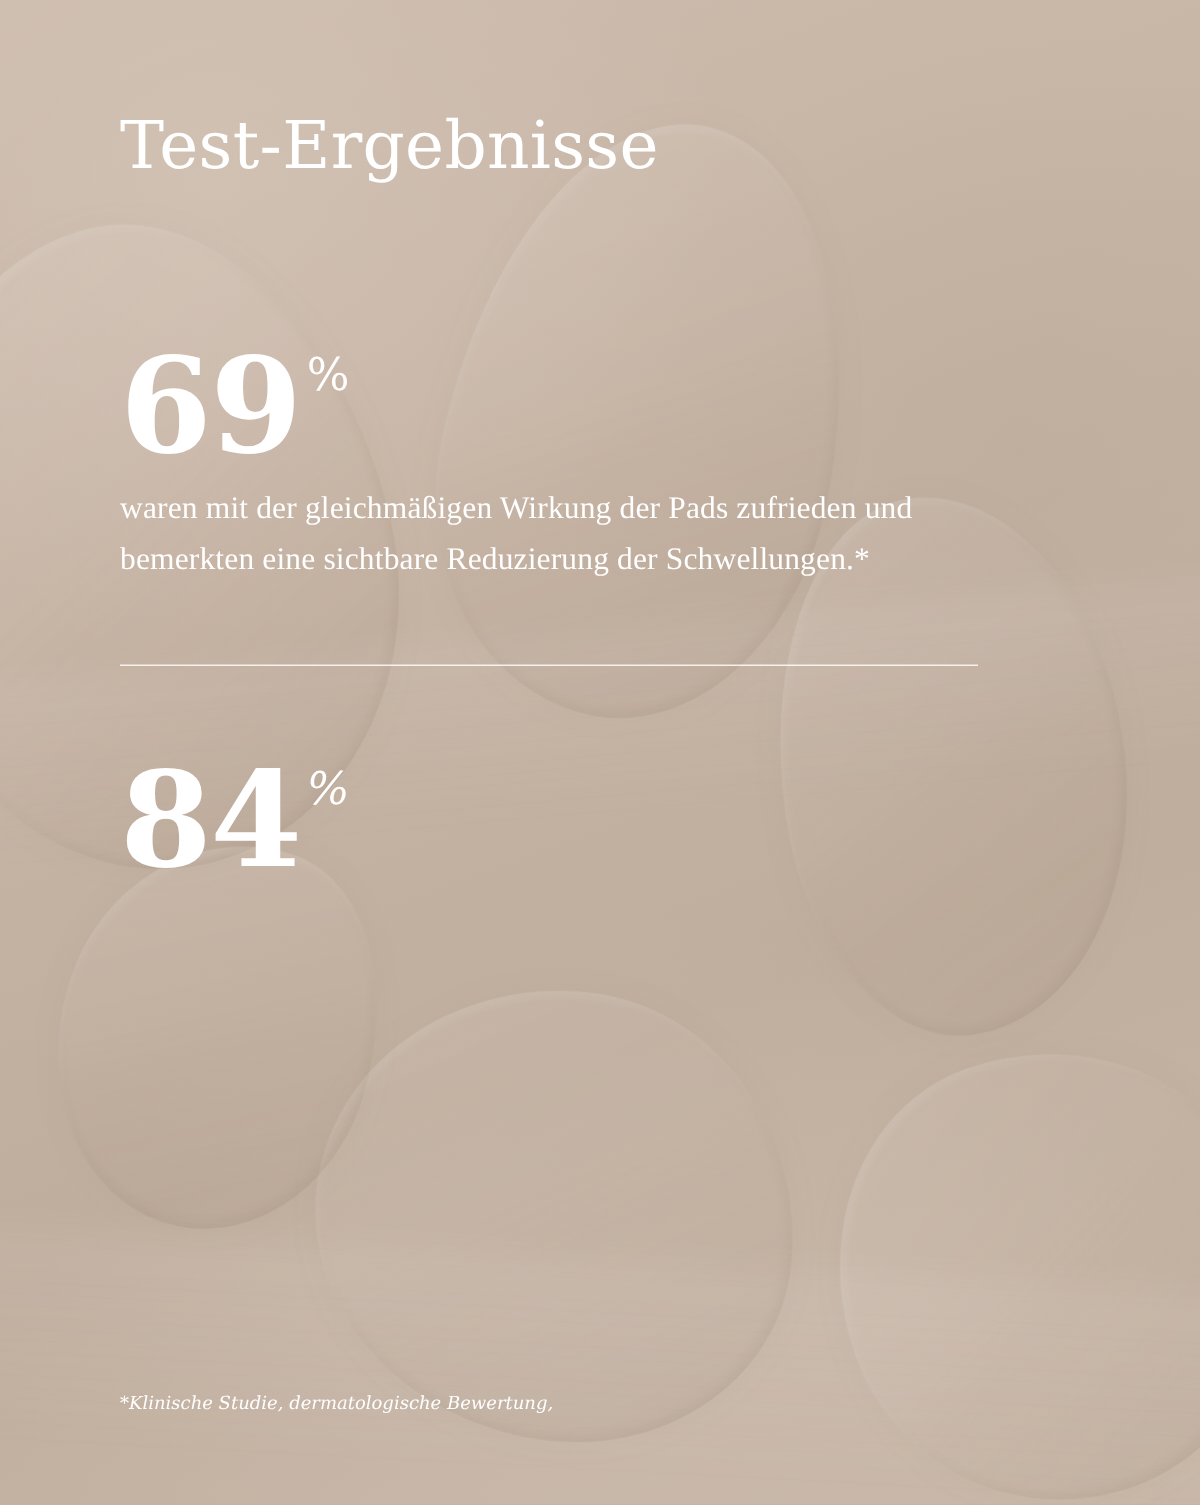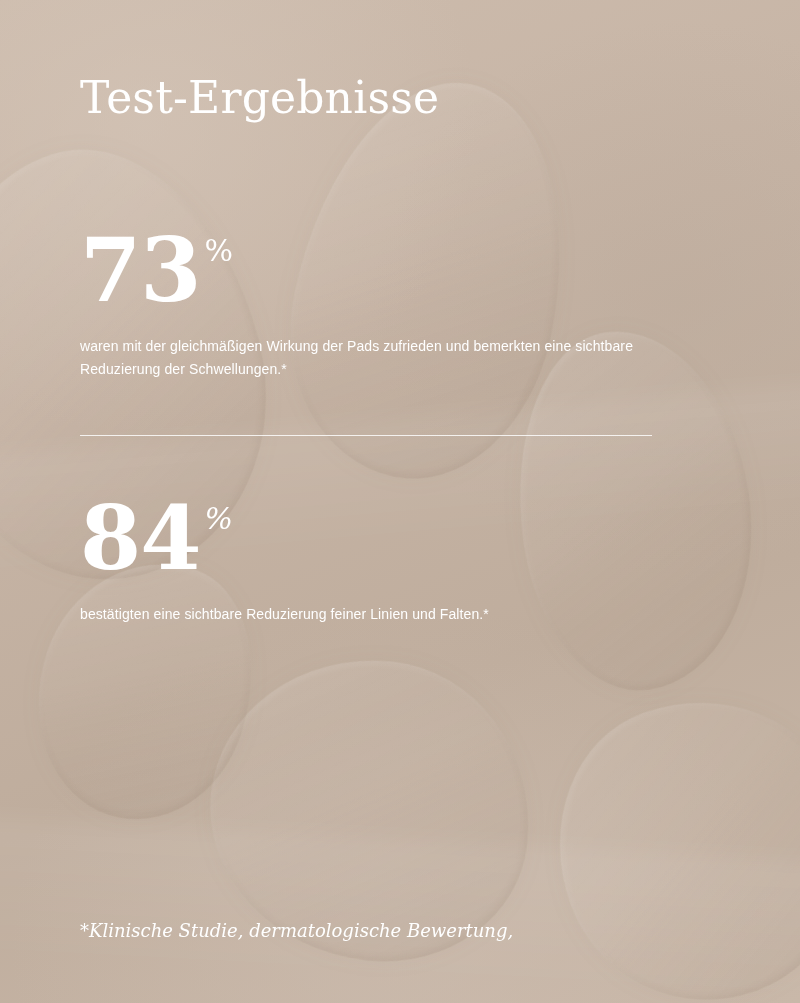--- a/index.html
+++ b/index.html
@@ -97,44 +97,44 @@
     font-family: "DejaVu Serif", "Liberation Serif", serif;
     font-size: 30px;
     line-height: 1;
     margin-top: 6px;
     margin-left: 4px;
     font-weight: 400;
   }
   .stat-number .pct.italic { font-style: italic; }
 
   .stat-text {
-    margin-top: 24px;
+    margin-top: 10px;
     color: #ffffff;
-    font-size: 14px;
+    font-size: 21px;
     line-height: 1.62;
     max-width: 590px;
-    font-family: Liberation Sans, sans-serif;
+    font-family: Liberation Serif, serif;
     letter-spacing: 0.1px;
   }
 
   .divider {
     margin: 54px 0 0 8px;
     width: 572px;
     height: 1px;
     background: rgba(255,255,255,0.82);
   }
 
   .footnote {
     position: absolute;
     left: 80px;
     bottom: 58px;
     color: #ffffff;
     font-family: "DejaVu Serif", "Liberation Serif", serif;
     font-style: italic;
-    font-size: 18px;
+    font-size: 12px;
     line-height: 1.55;
   }
 </style>
 </head>
 <body>
 
 <div class="poster">
 
   <div class="bg-shapes">
     <div class="blob b1"></div>
@@ -146,34 +146,33 @@
     <div class="streak s1"></div>
     <div class="streak s2"></div>
   </div>
 
   <div class="content">
 
     <h1 class="title">Test-Ergebnisse</h1>
 
     <div class="stat-block stat-1">
       <div class="stat-number">
-        <span class="num">73</span>
+        <span class="num">69</span>
         <span class="pct">%</span>
       </div>
       <p class="stat-text">waren mit der gleichmäßigen Wirkung der Pads zufrieden und bemerkten eine sichtbare Reduzierung der Schwellungen.*</p>
     </div>
 
     <div class="divider"></div>
 
     <div class="stat-block stat-2">
       <div class="stat-number">
         <span class="num italic">84</span>
         <span class="pct italic">%</span>
       </div>
-      <p class="stat-text">bestätigten eine sichtbare Reduzierung feiner Linien und Falten.*</p>
     </div>
 
   </div>
 
   <div class="footnote">
     <div>*Klinische Studie, dermatologische Bewertung,</div>
   </div>
 
 </div>
 

